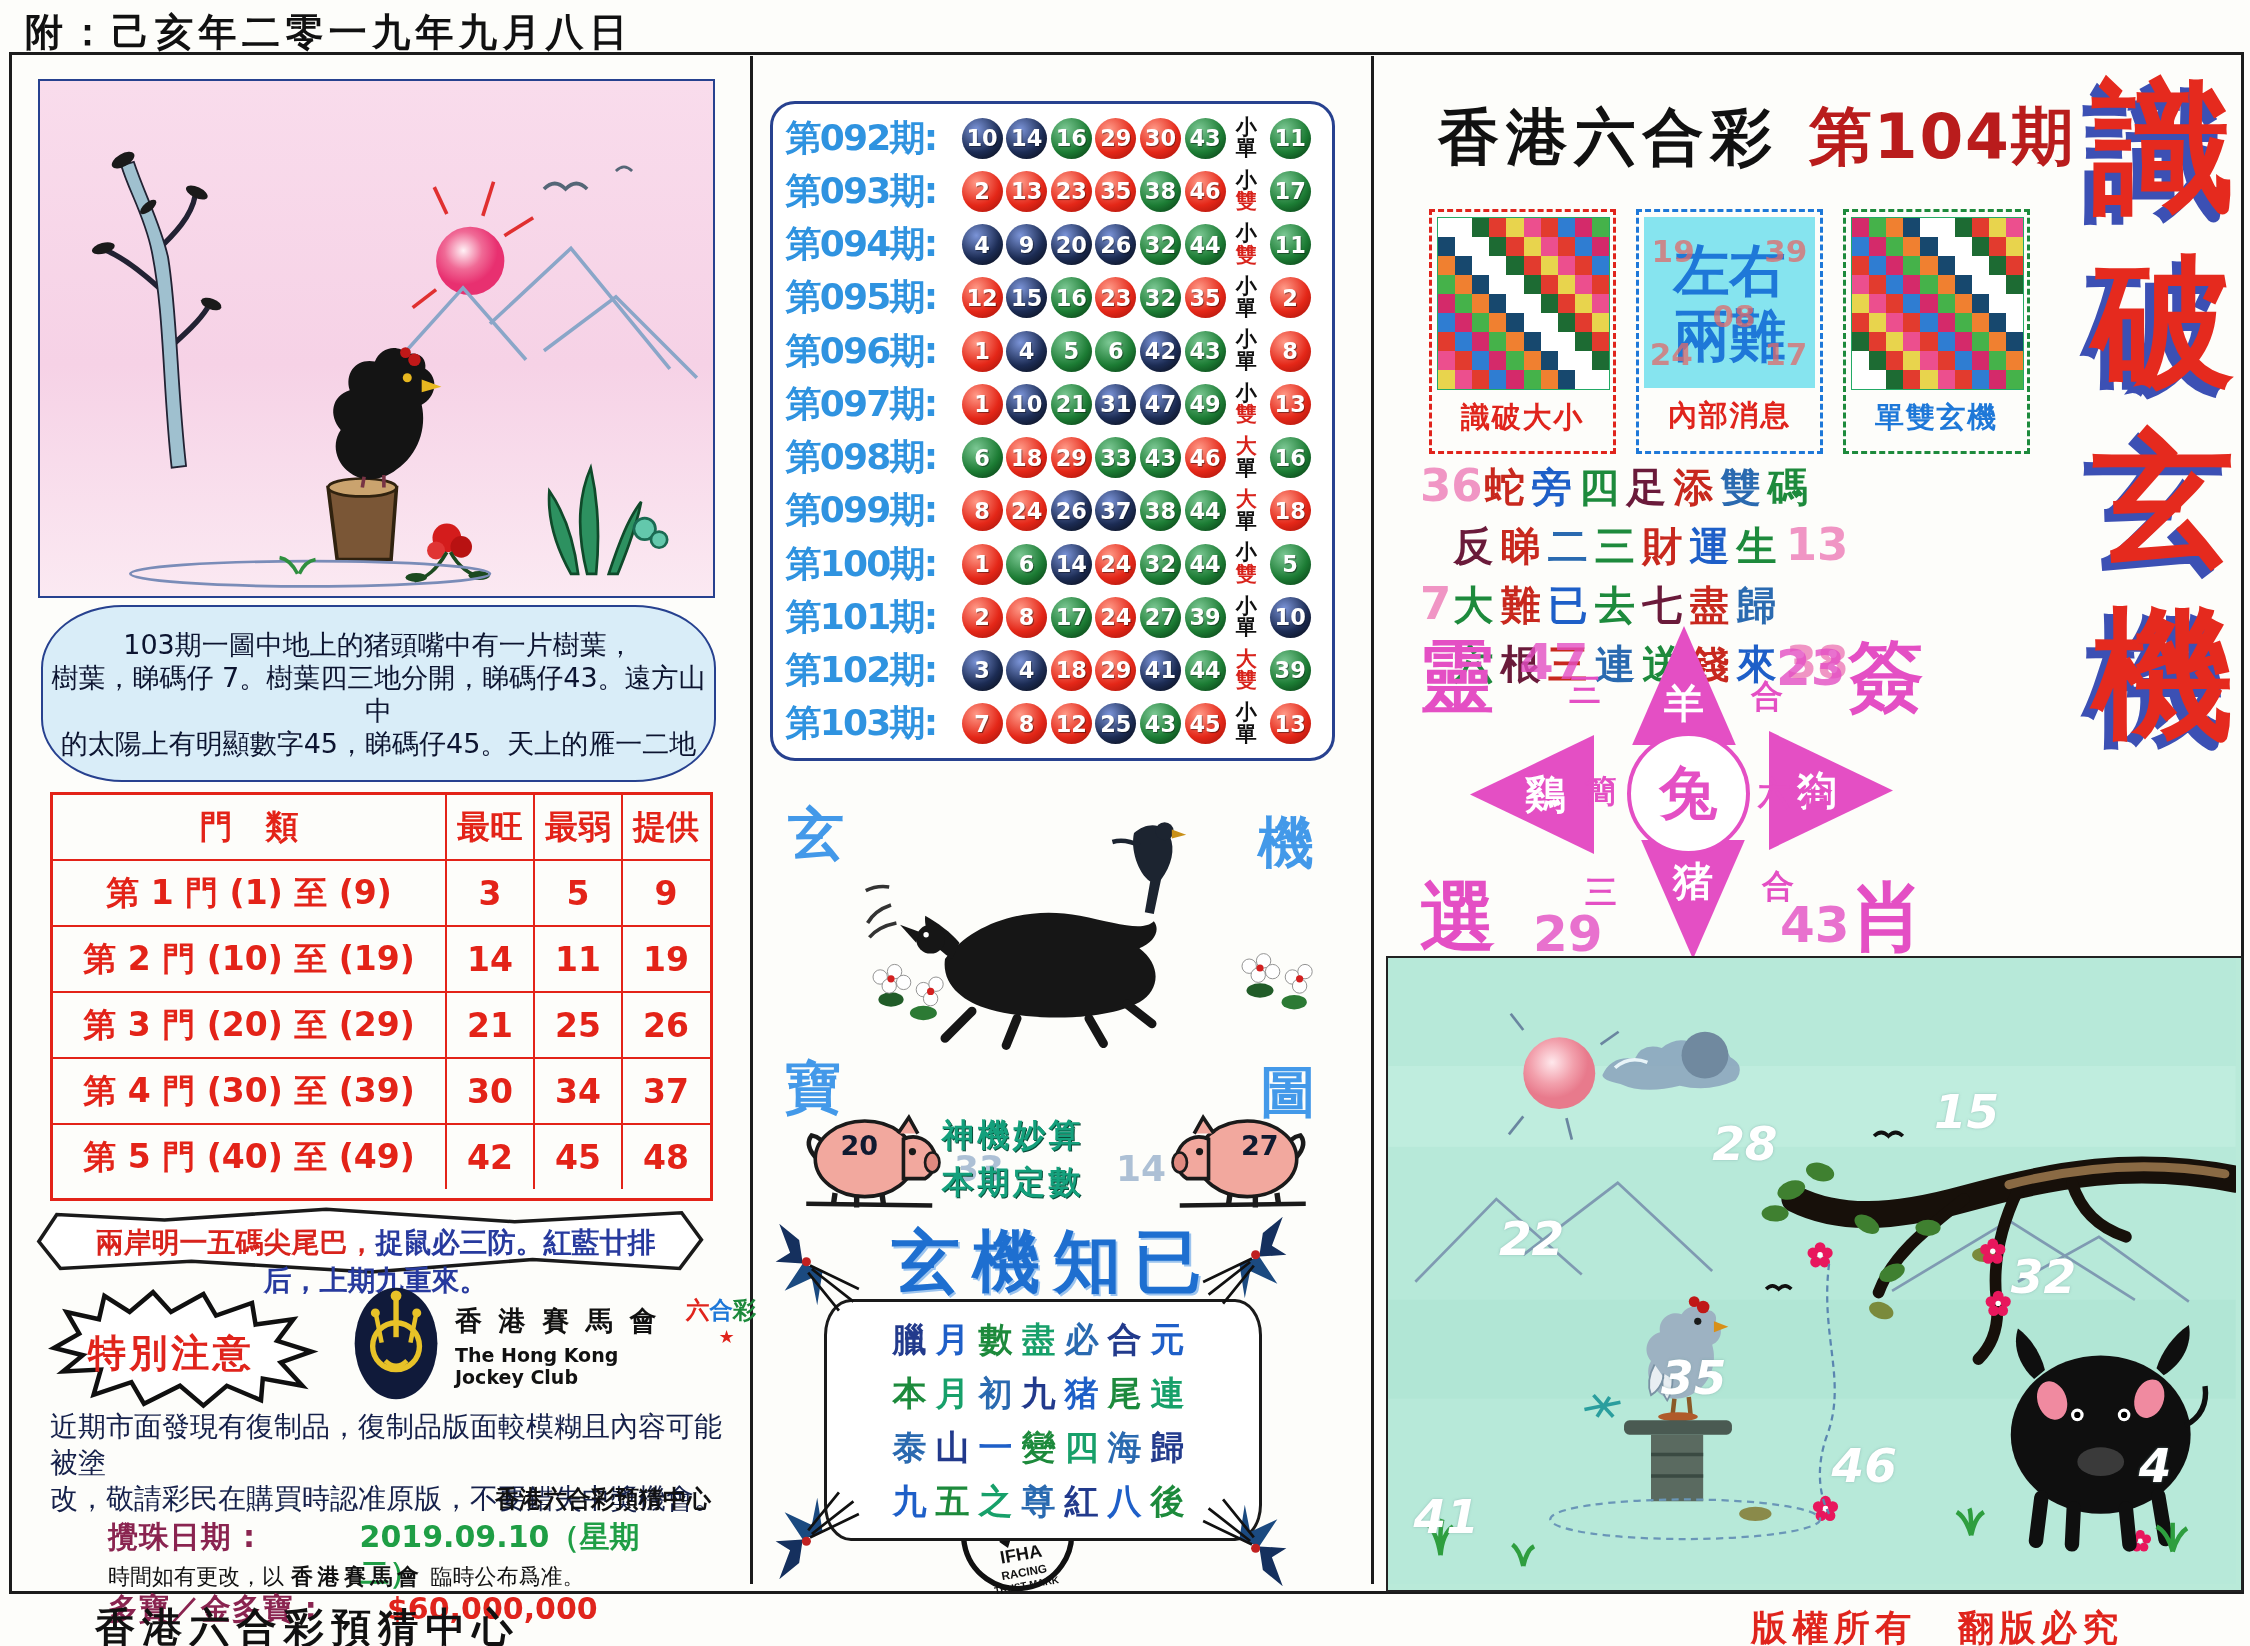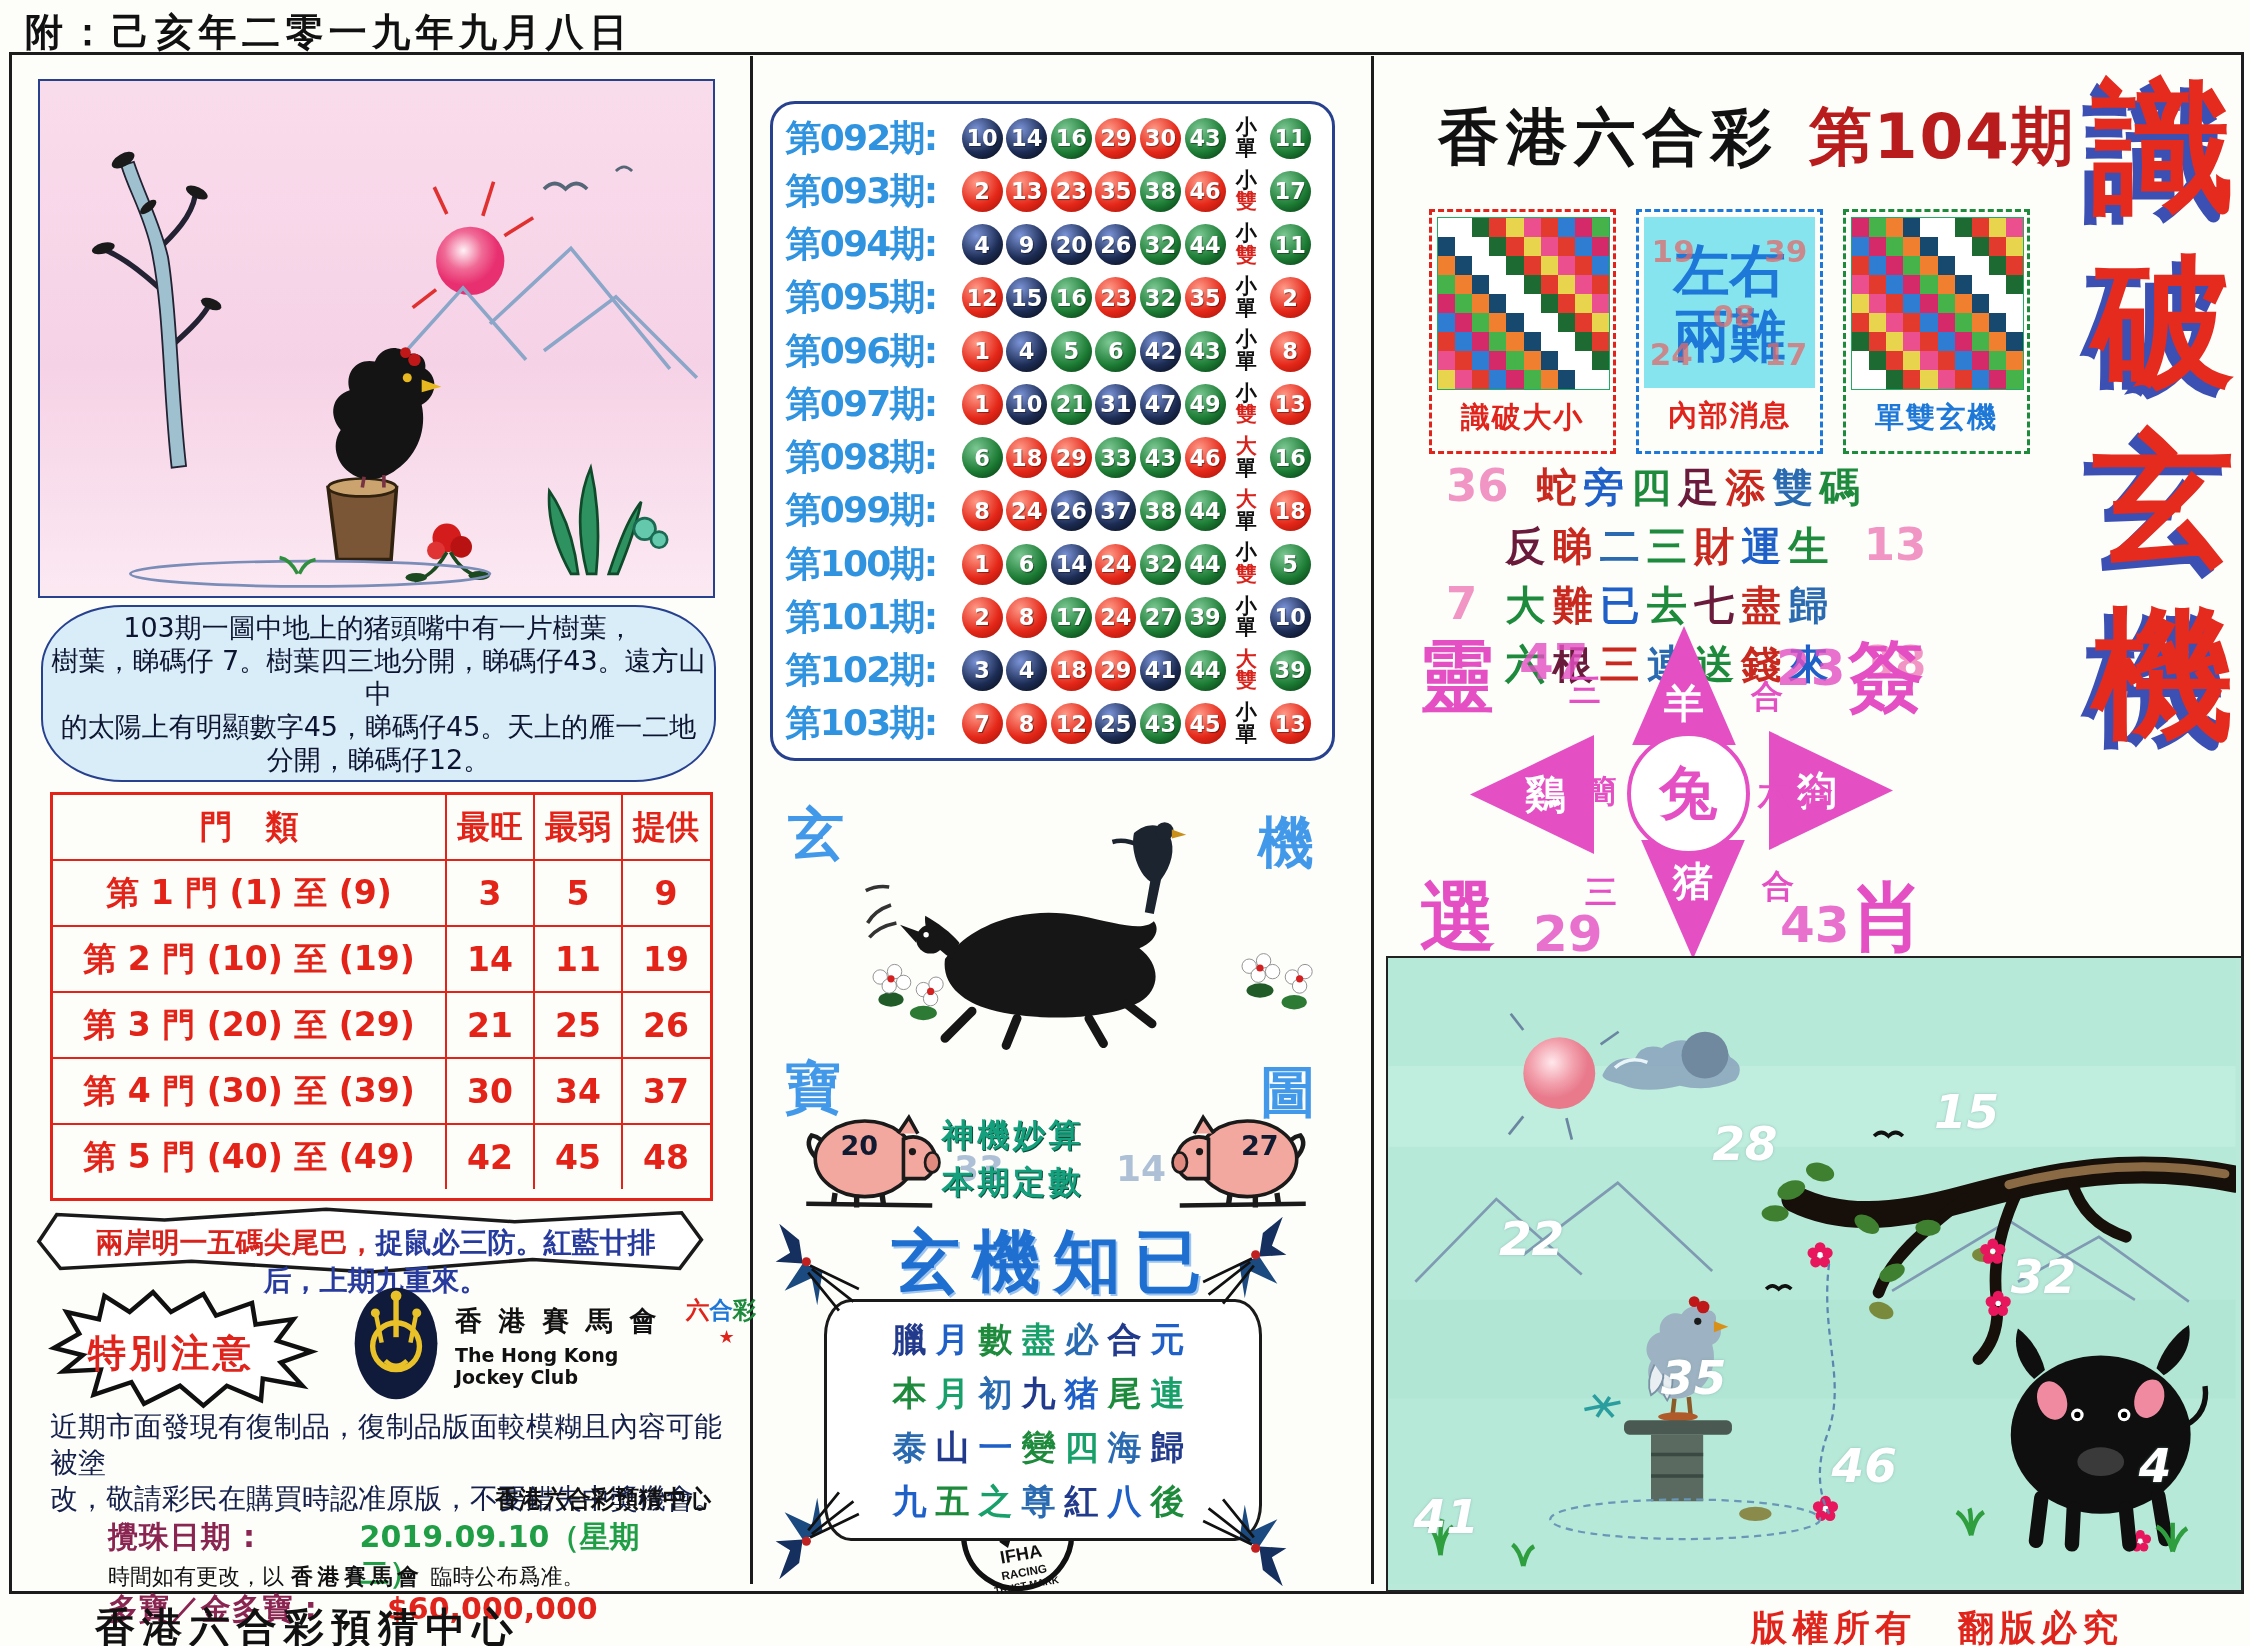--- a/index.html
+++ b/index.html
@@ -81,21 +81,21 @@
   #r-head-issue{left:1809px;top:94px;font-size:63px;font-weight:bold;color:#b91c1c;letter-spacing:1.8px;}
   .mbox{position:absolute;top:209px;width:187px;height:245px;border:3.6px dashed #c00;padding:5.4px;box-sizing:border-box;}
   .mbox .mosaic{width:100%;height:171px;display:grid;grid-template-columns:repeat(10,1fr);
                 grid-template-rows:repeat(9,1fr);border:1.8px solid #2a6;}
   .mbox .mlabel{text-align:center;font-size:29px;font-weight:bold;margin-top:7.2px;letter-spacing:1.8px;}
   #mbox2-inner{position:relative;width:100%;height:171px;background:#86e4ef;display:flex;flex-direction:column;
                align-items:center;justify-content:center;font-size:56px;font-weight:bold;color:#1e78d8;line-height:65px;}
   .faintn{position:absolute;font-size:31px;color:#e06a6a;opacity:.75;font-weight:bold;}
   #rverses{left:1418px;top:459px;width:630px;}
   .vline{position:relative;height:59px;font-size:40px;font-weight:bold;letter-spacing:7.2px;white-space:nowrap;}
-  .vpre,.vpost{color:#f095c4;font-size:45px;font-weight:bold;margin:0 28px;letter-spacing:0;}
+  .vpre,.vpost{color:#f095c4;font-size:45px;font-weight:bold;margin:0 2px;letter-spacing:0;}
   
   #compass{left:1409px;top:626px;width:644px;height:331px;color:#e44fc4;}
   .cmag{position:absolute;font-weight:bold;color:#e44fc4;}
   .tri{position:absolute;display:flex;align-items:center;justify-content:center;background:#e44fc4;color:#fff;
        font-weight:bold;font-size:40px;}
   #tri-up{left:203px;top:0px;width:144px;height:119px;clip-path:polygon(50% 0,14% 100%,86% 100%);padding-top:36px;box-sizing:border-box;}
   #tri-down{left:212px;top:214px;width:144px;height:119px;clip-path:polygon(50% 100%,14% 0,86% 0);padding-bottom:36px;box-sizing:border-box;}
   #tri-left{left:61px;top:101px;width:124px;height:135px;clip-path:polygon(0 50%,100% 6%,100% 94%);padding-left:27px;box-sizing:border-box;}
   #tri-right{left:360px;top:97px;width:124px;height:135px;clip-path:polygon(100% 50%,0 6%,0 94%);padding-right:27px;box-sizing:border-box;}
   #cring{left:218px;top:106px;width:115px;height:115px;border:4.5px solid #e44fc4;border-radius:50%;background:#fff;
@@ -181,21 +181,20 @@
             <stop offset="100%" stop-color="#e83070"></stop>
           </radialGradient>
       </defs>
     </svg>
   </div>
 
   <div class="abs" id="bubble">
       <div>103期一圖中地上的猪頭嘴中有一片樹葉，</div>
       <div>樹葉，睇碼仔 7。樹葉四三地分開，睇碼仔43。遠方山中</div>
       <div>的太陽上有明顯數字45，睇碼仔45。天上的雁一二地</div>
-      <div>分開，睇碼仔12。</div>
     </div>
 
   <div class="abs" id="ltable">
       <div class="trow">
         <div class="tc0">門　類</div>
         <div class="tcn">最旺</div>
         <div class="tcn">最弱</div>
         <div class="tcn">提供</div>
       </div>
       <div class="trow">

